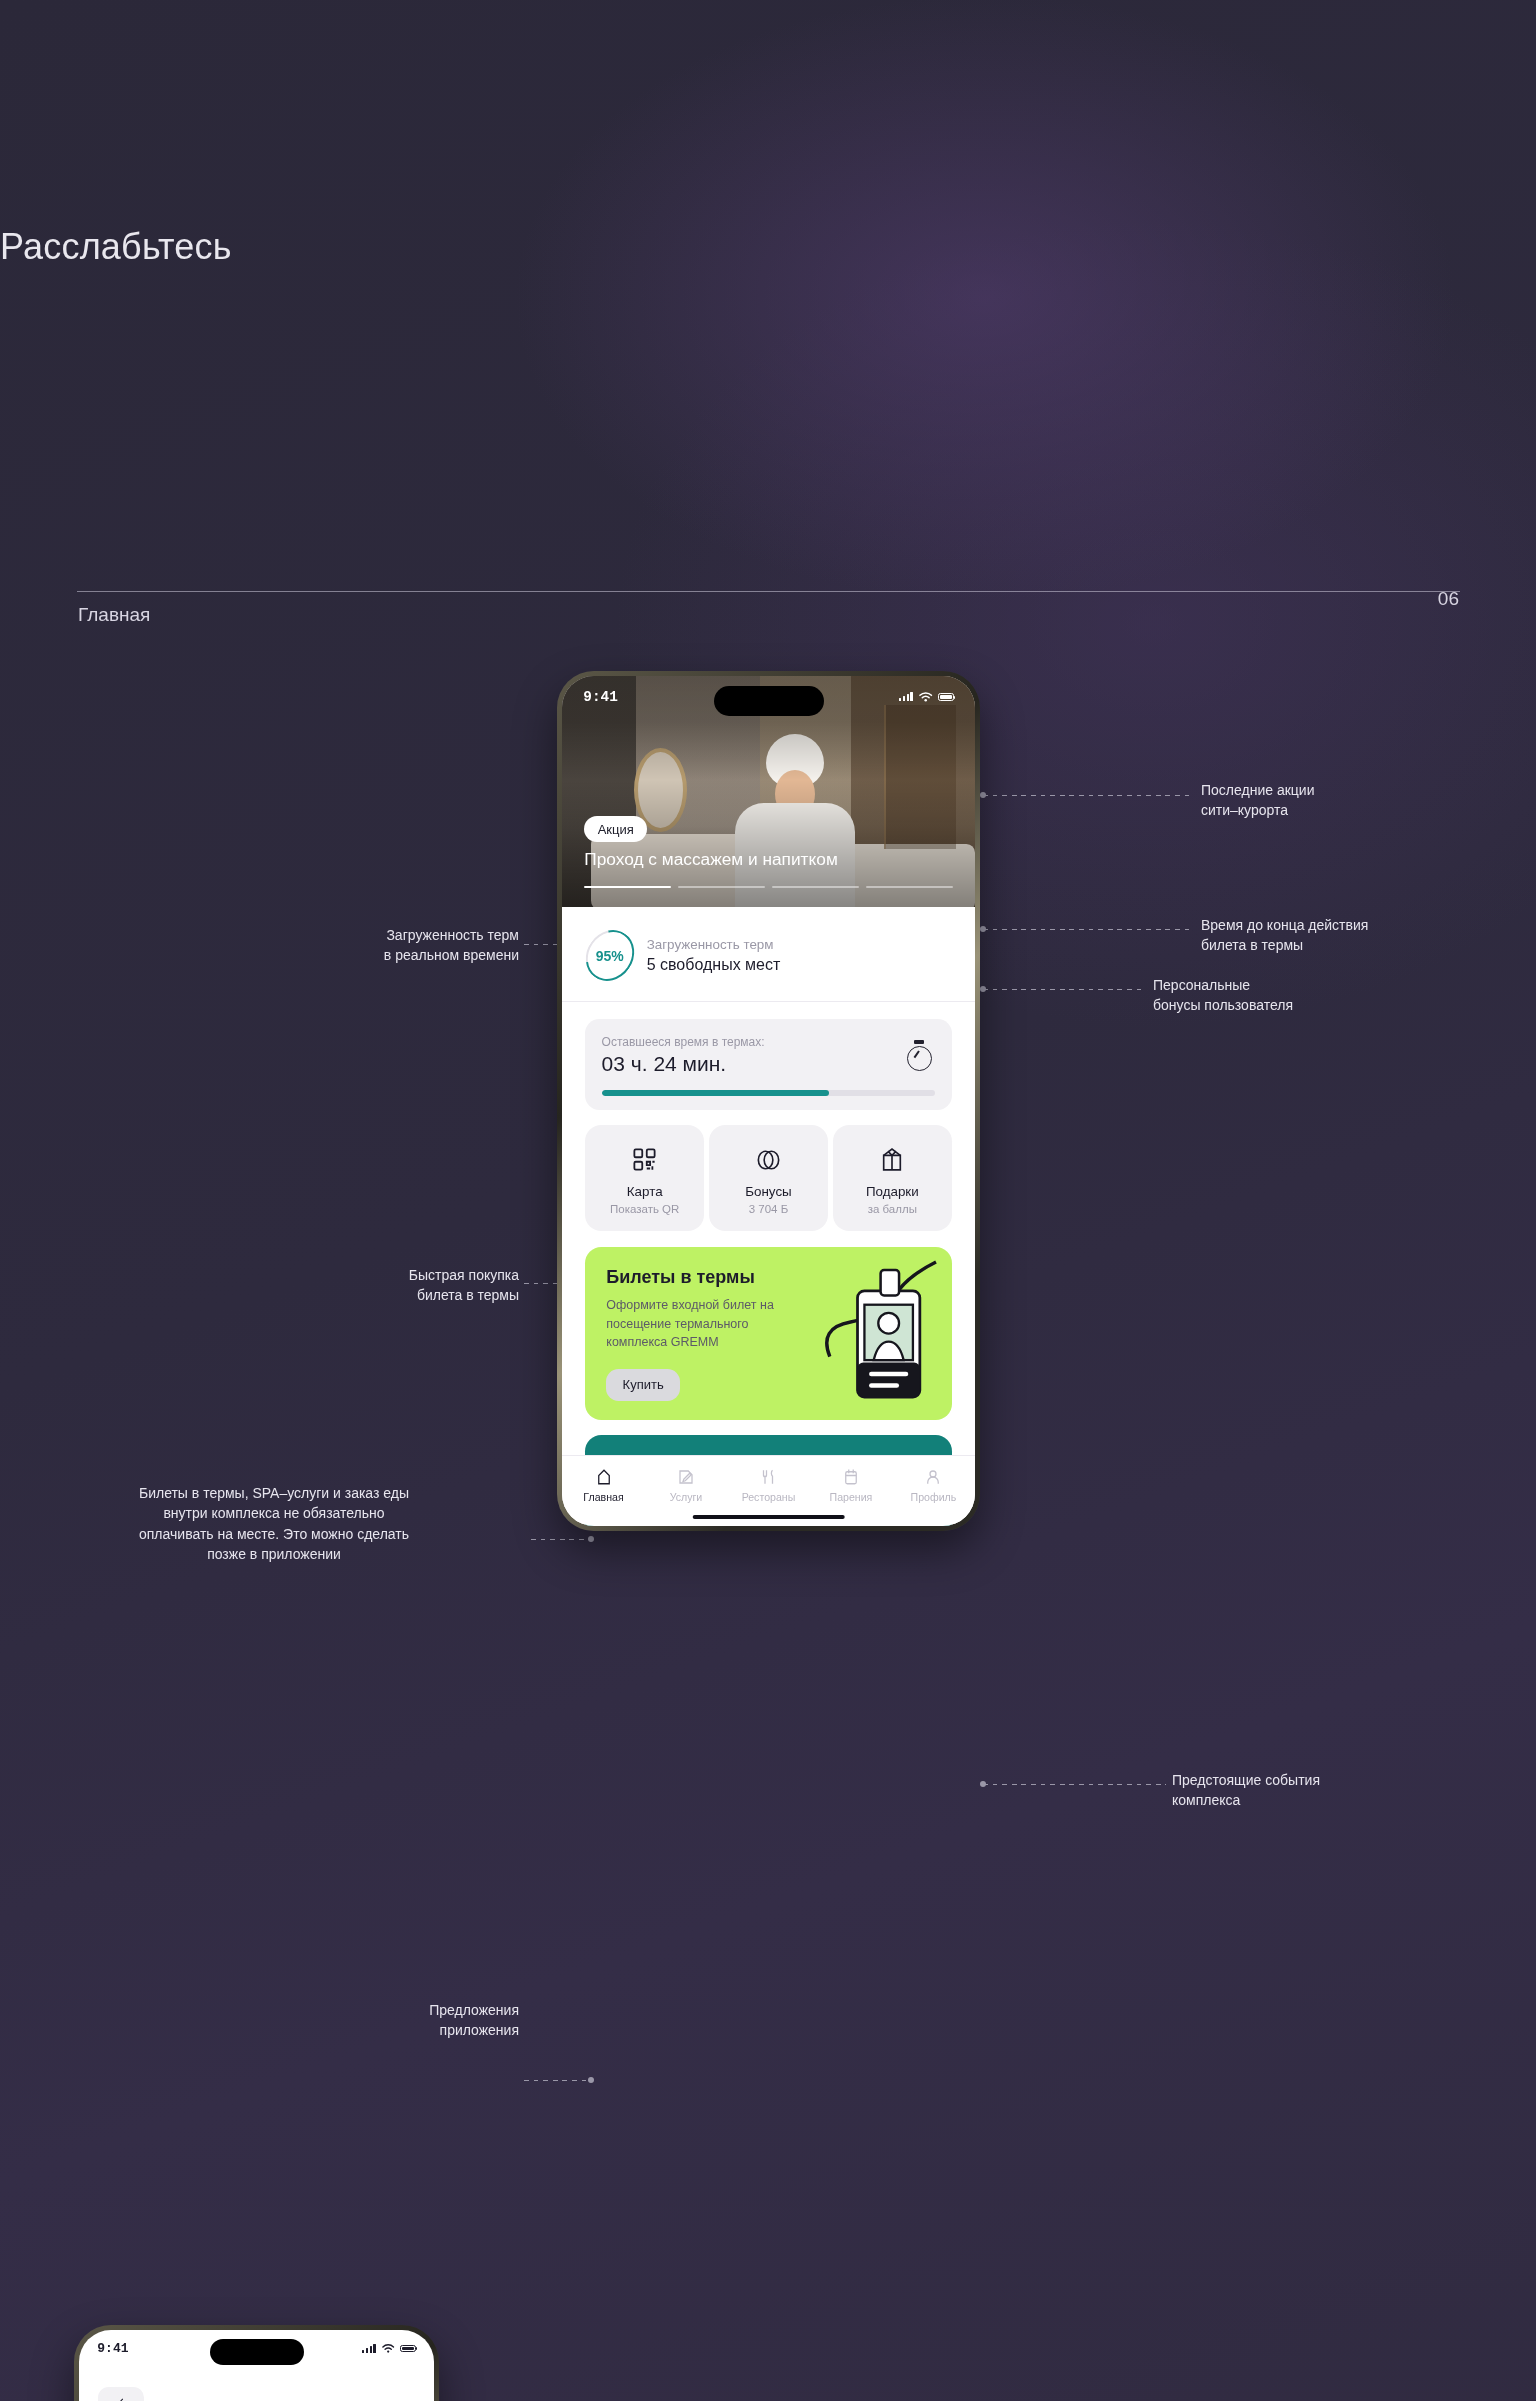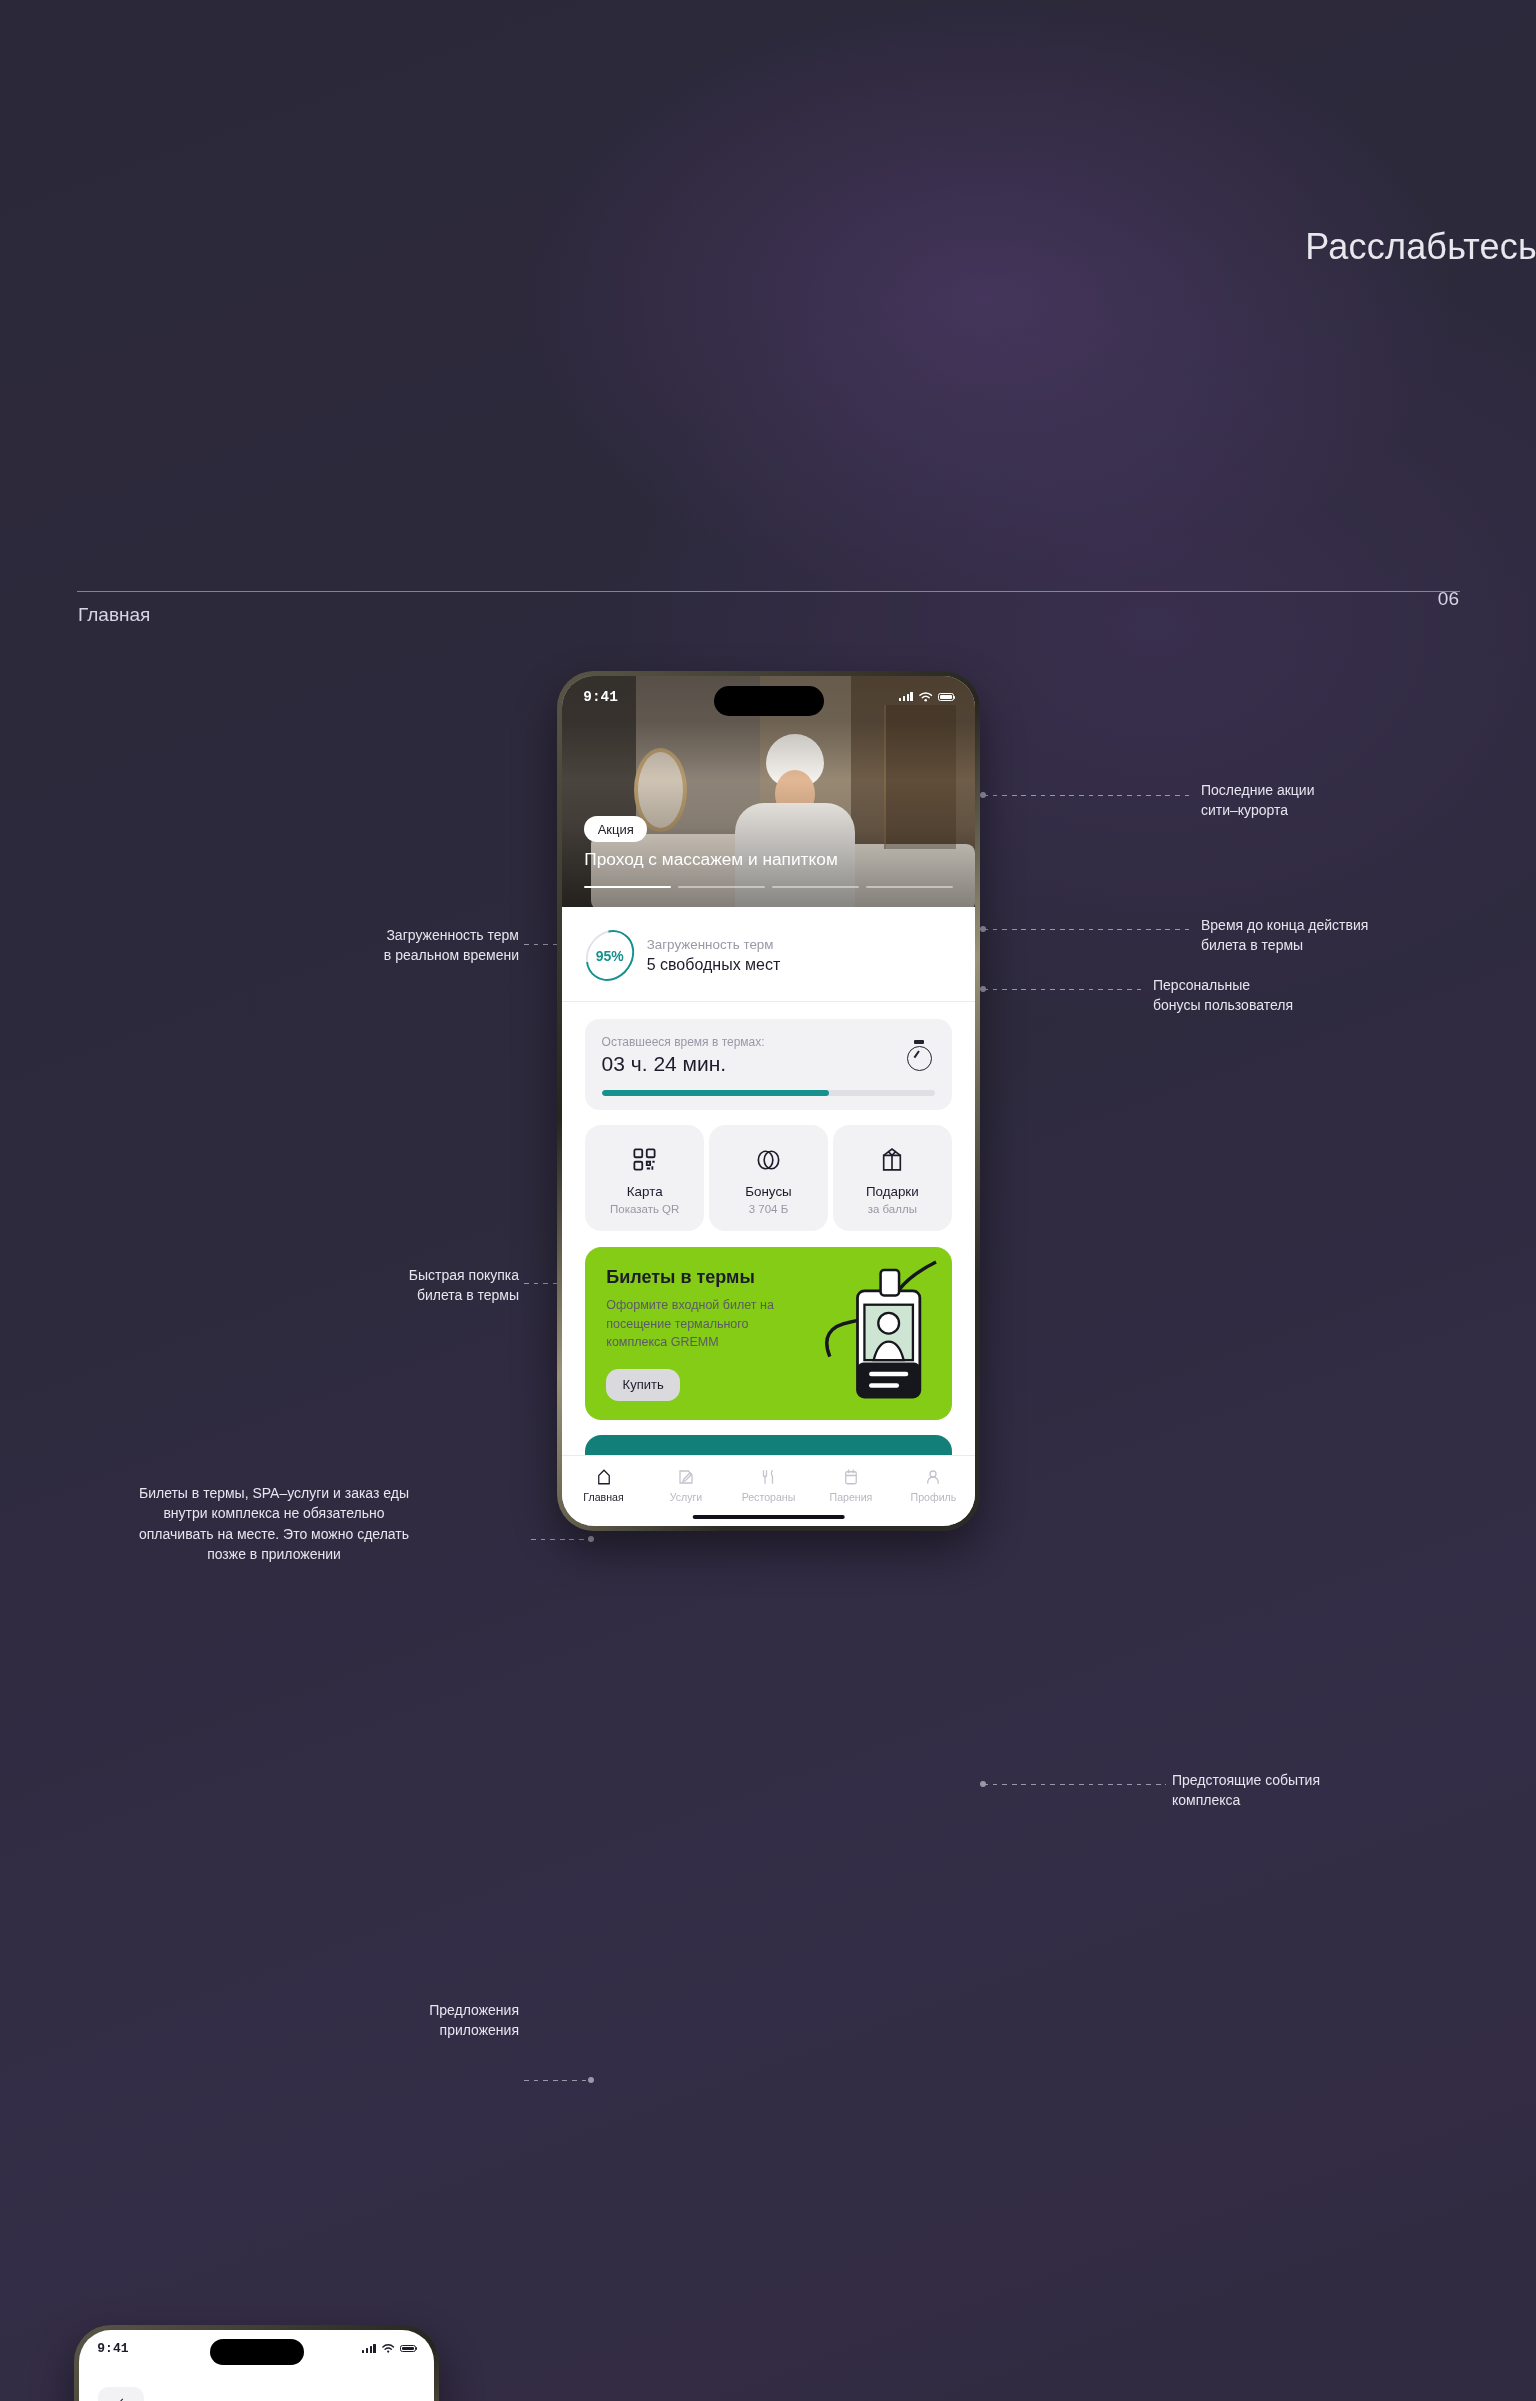--- a/index.html
+++ b/index.html
@@ -9,21 +9,21 @@
     font-family:"Liberation Sans", sans-serif;
     background:
       radial-gradient(ellipse 672px 432px at 985px 298px, rgba(86,62,115,.55) 0%, rgba(86,62,115,0) 70%),
       radial-gradient(ellipse 768px 576px at 1153px 624px, rgba(72,54,99,.45) 0%, rgba(72,54,99,0) 70%),
       linear-gradient(160deg, #2b2839 0%, #2e2a3e 35%, #342d47 55%, #2c2839 100%);
   }
   .slide-inner { position:absolute; inset:0; }
 
   
   #deck-title {
-    position:absolute; top:226px; left:0; width:1537px; text-align:right;
+    position:absolute; top:226px; left:0; width:1537px; text-align:left;
     color:#e9e7ee; font-size:36px; letter-spacing:0.2px; font-weight:400;
   }
   #hdr-rule { position:absolute; left:77px; top:591px; width:1383px; height:1.4px; background:rgba(205,202,218,.55); }
   #hdr-left { position:absolute; left:78px; top:604px; color:#d8d5e2; font-size:19px; }
   #hdr-right{ position:absolute; right:78px; top:588px; color:#d8d5e2; font-size:19px; }
 
   
   .phone { position:absolute; border-radius:37px; background:#14141a;
            box-shadow:0 19px 43px rgba(0,0,0,.45); padding:5.3px; }
   .phone.gold { background:linear-gradient(135deg,#5b5747,#26251f 35%,#9a9378 55%,#2b2a24 80%); }
@@ -91,21 +91,21 @@
   .prog { margin-top:14.4px; height:5.8px; border-radius:3.8px; background:#e1dfe6; overflow:hidden; }
   .prog i { display:block; height:100%; background:#17918d; border-radius:3.8px; }
 
   .quick { display:flex; gap:5px; padding:14.4px 23px 0 23px; }
   .qcard { flex:1; background:#f2f1f4; border-radius:16.3px; padding:19px 4.8px 16.3px; text-align:center; }
   .qcard .ico { height:32px; display:flex; align-items:center; justify-content:center; margin-bottom:8.6px; }
   .qcard .nm { color:#1d1c2b; font-size:13.4px; }
   .qcard .sub{ color:#9a98a6; font-size:11.5px; margin-top:3.8px; }
 
   .promo { margin:15.4px 23px 0 23px; border-radius:16.3px; padding:20px 21px 19px; position:relative; overflow:hidden; }
-  .promo.mint { background:#84cc16; }
+  .promo.mint { background:#bef264; }
   .promo.teal { background:#128079; }
   .promo h3 { font-size:18px; color:#1d1c2b; }
   .promo .p-lbl { font-size:13px; color:#dff0ed; }
   .promo .amount { font-size:23px; color:#fff; margin:3.8px 0 12.5px; }
   .promo p { font-size:12.5px; line-height:1.45; color:#5c5a68; margin-top:8.6px; max-width:62%; }
   .promo.teal p { color:#e4f3f1; }
   .promo .btn { display:inline-block; margin-top:18px; background:#dadade; color:#1d1c2b;
                 border-radius:12.5px; padding:8.6px 16.3px; font-size:13px; }
   .art { position:absolute; right:0; bottom:0; width:40%; height:100%; pointer-events:none; }
 

